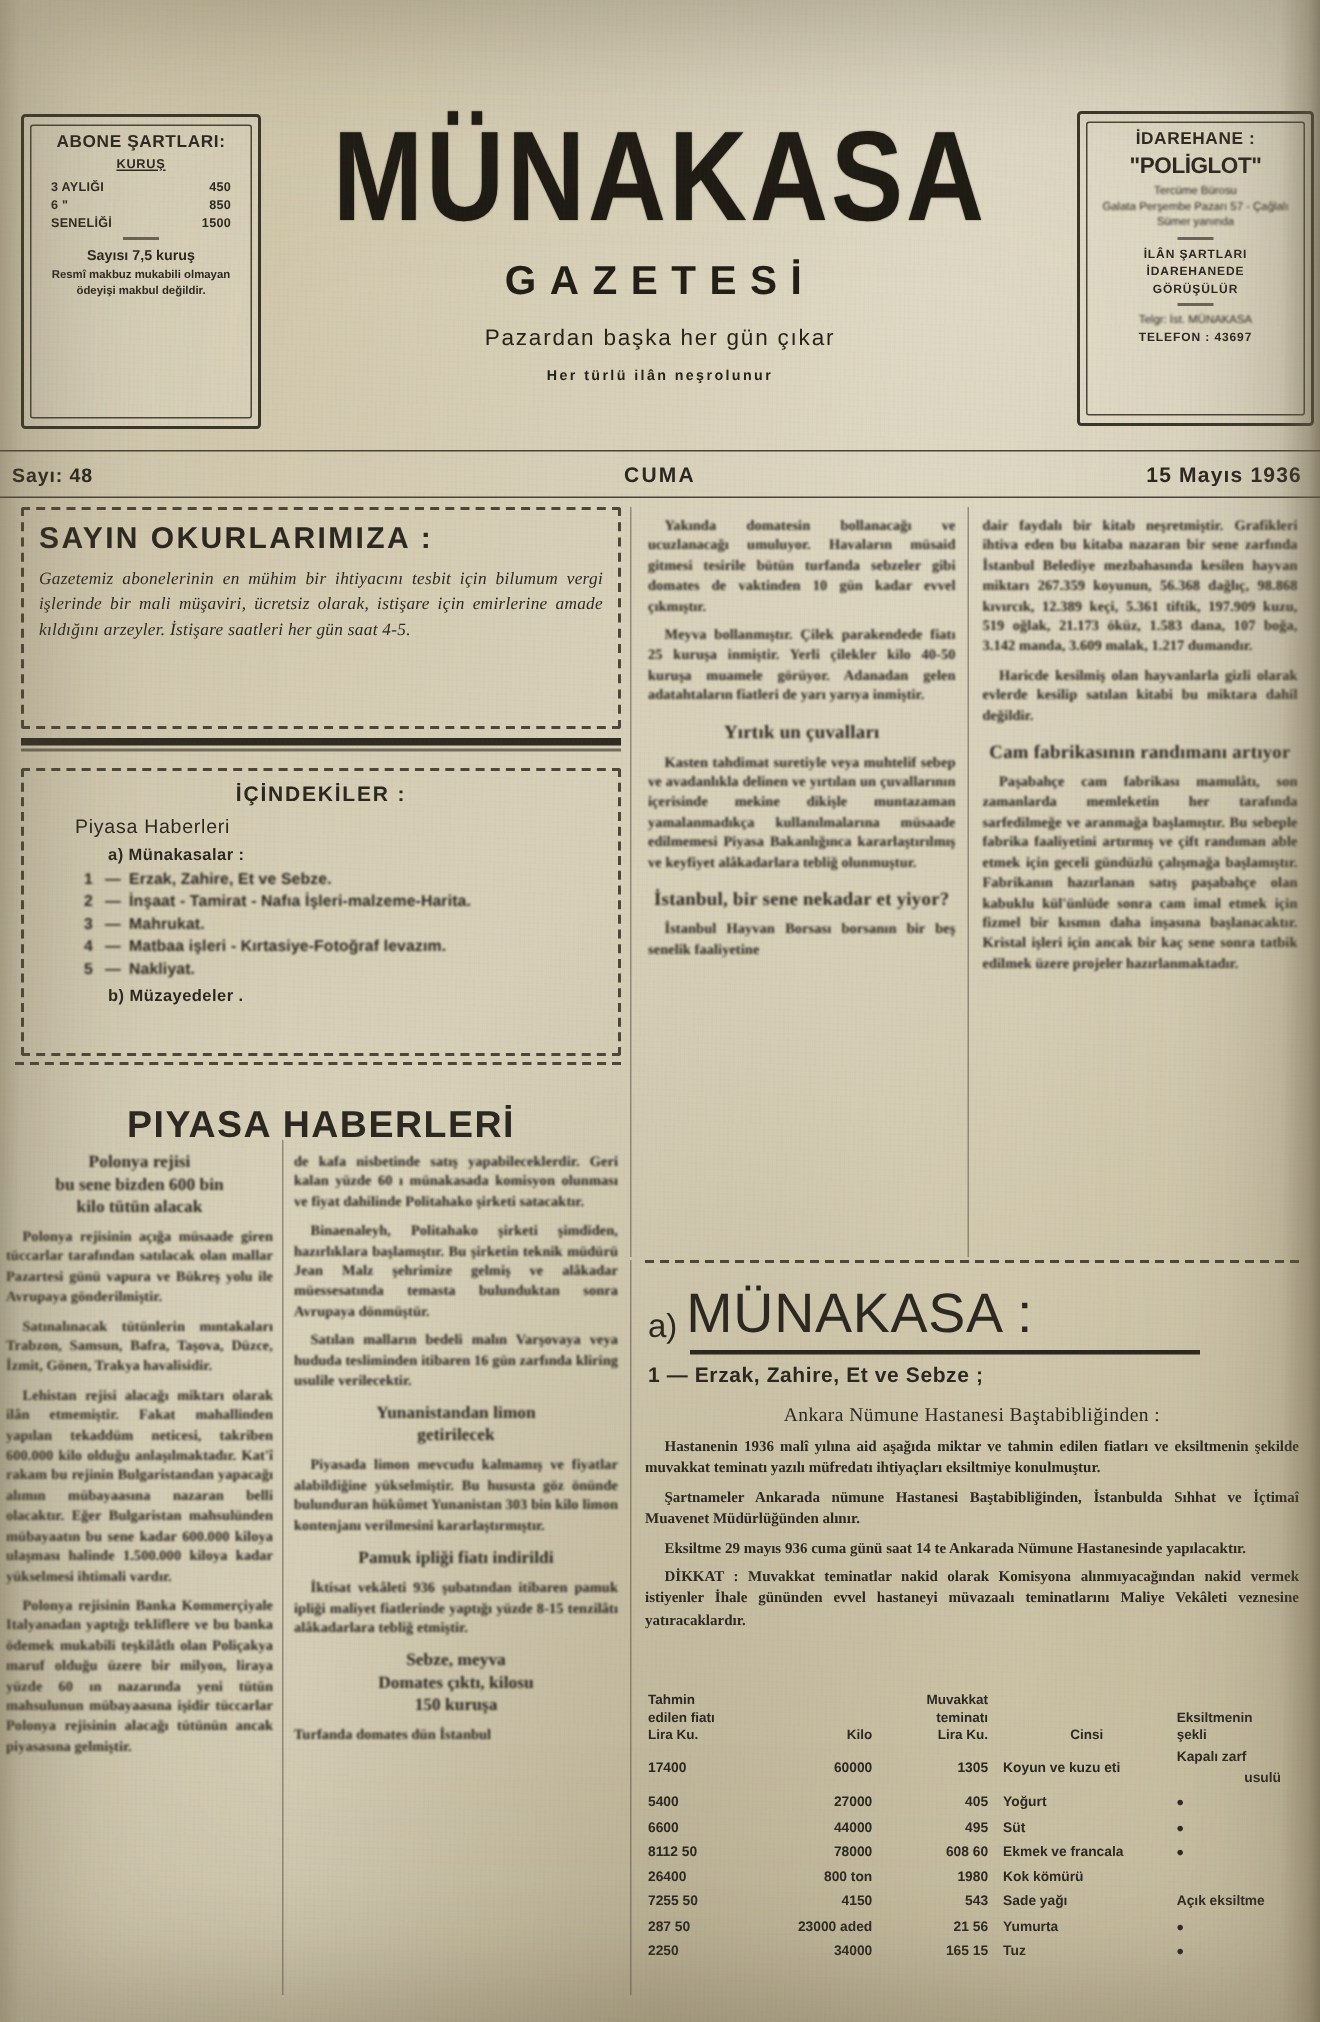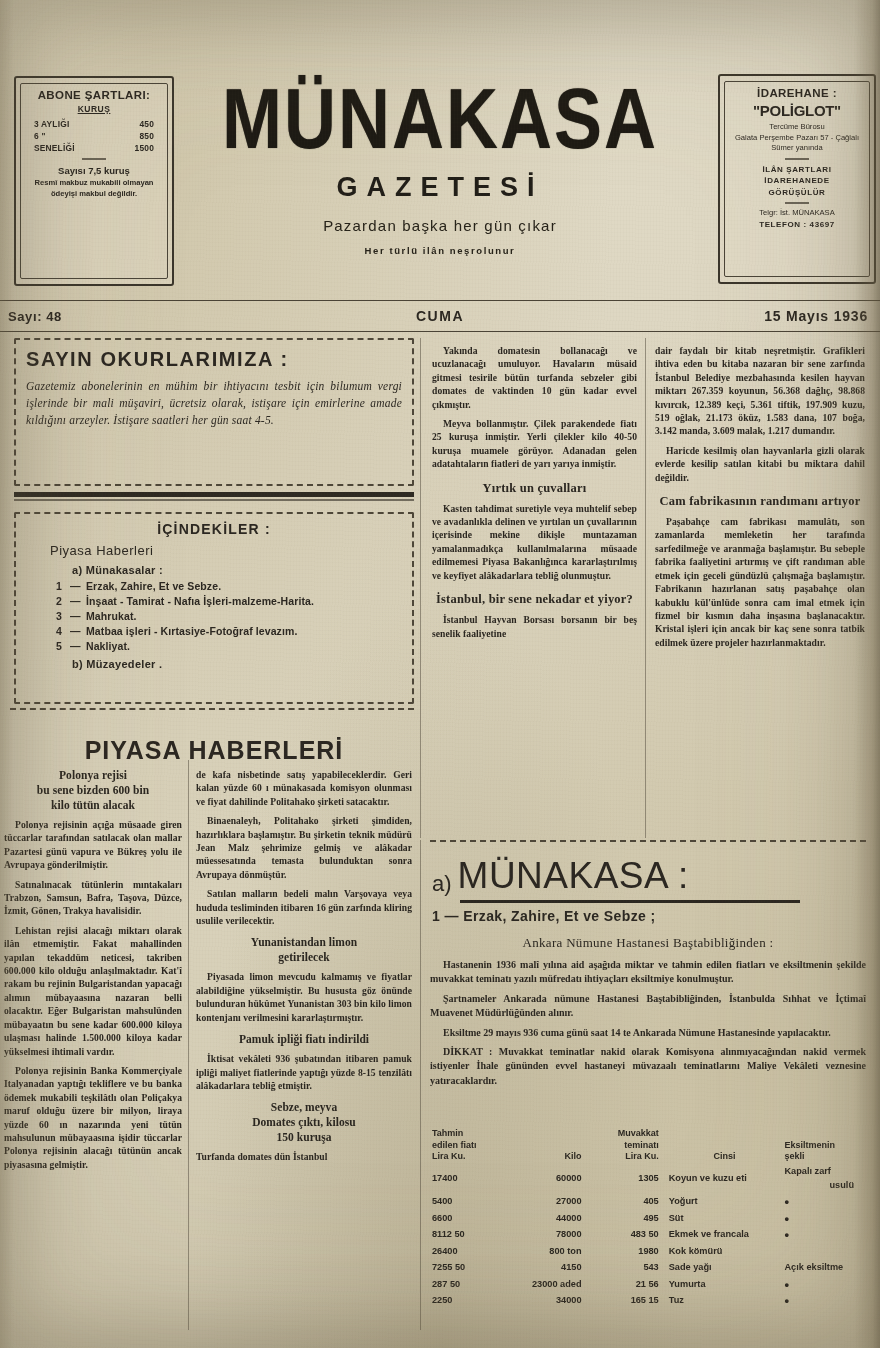--- a/index.html
+++ b/index.html
@@ -348,21 +348,21 @@
           <tr>
             <td class="c-th">6600</td>
             <td class="c-kilo">44000</td>
             <td class="c-mu">495</td>
             <td class="c-ci">Süt</td>
             <td class="c-ek dot">•</td>
           </tr>
           <tr>
             <td class="c-th">8112 50</td>
             <td class="c-kilo">78000</td>
-            <td class="c-mu">483 50</td>
+            <td class="c-mu">608 60</td>
             <td class="c-ci">Ekmek ve francala</td>
             <td class="c-ek dot">•</td>
           </tr>
           <tr>
             <td class="c-th">26400</td>
             <td class="c-kilo">800 ton</td>
             <td class="c-mu">1980</td>
             <td class="c-ci">Kok kömürü</td>
             <td class="c-ek"></td>
           </tr>

